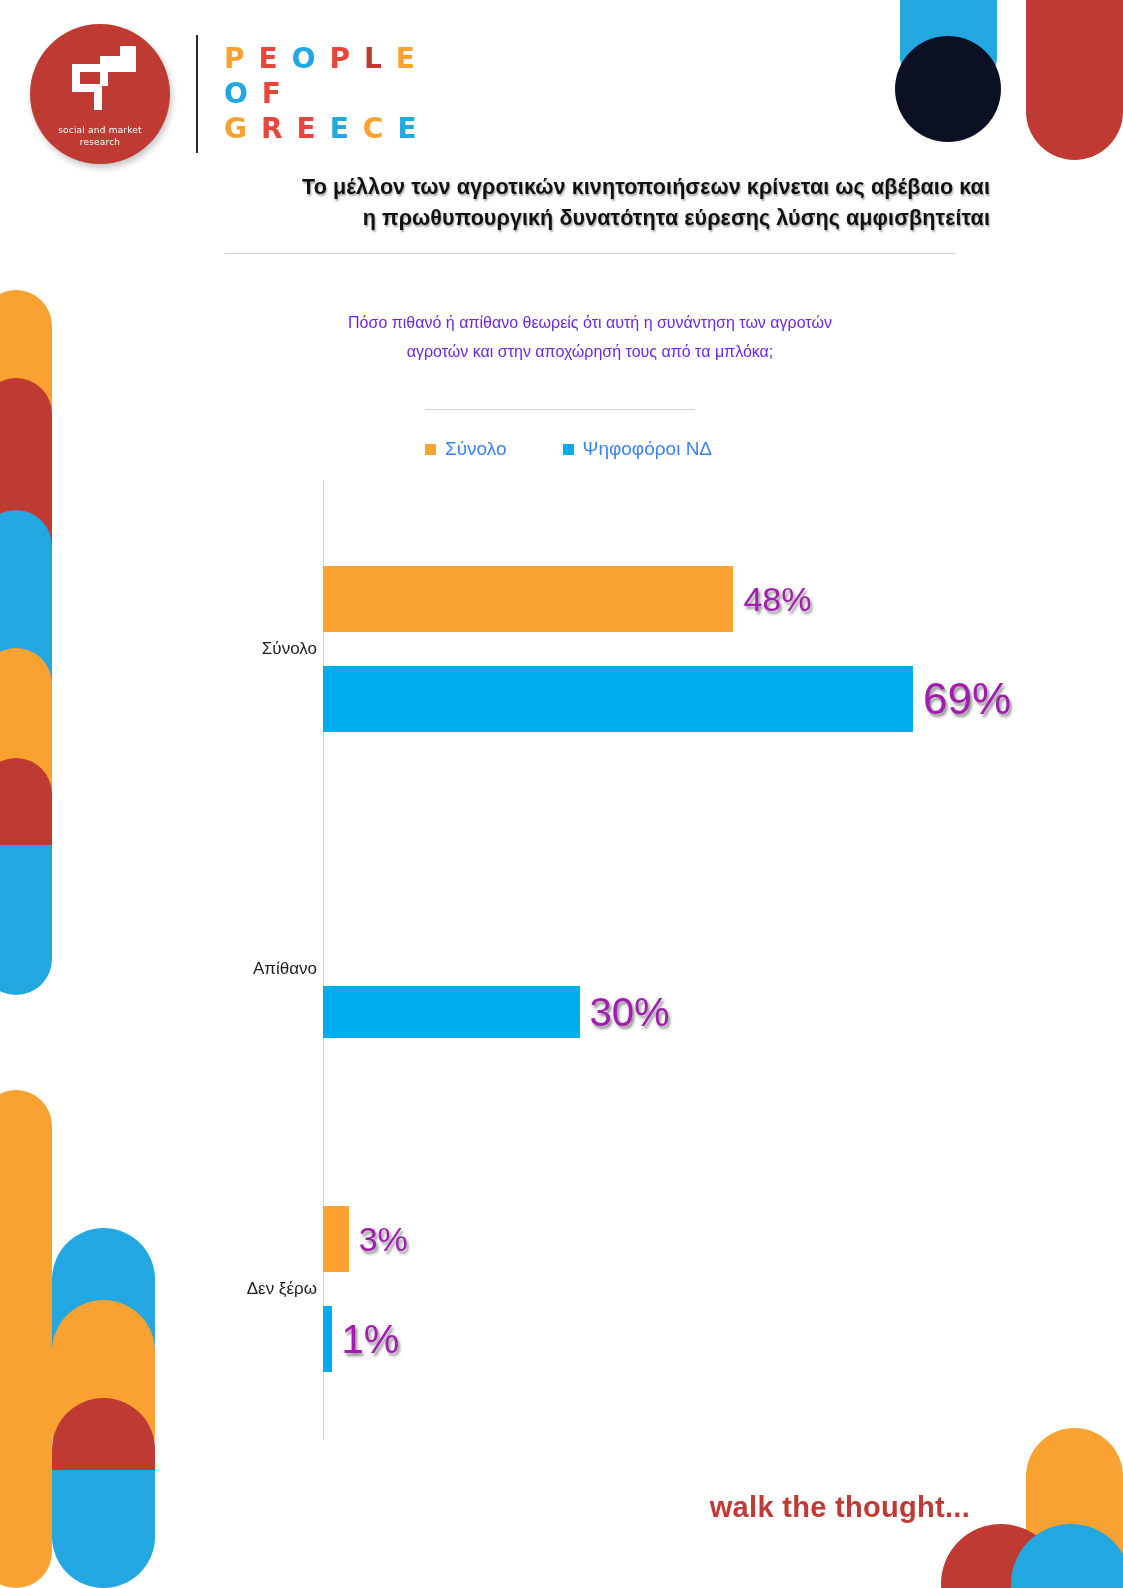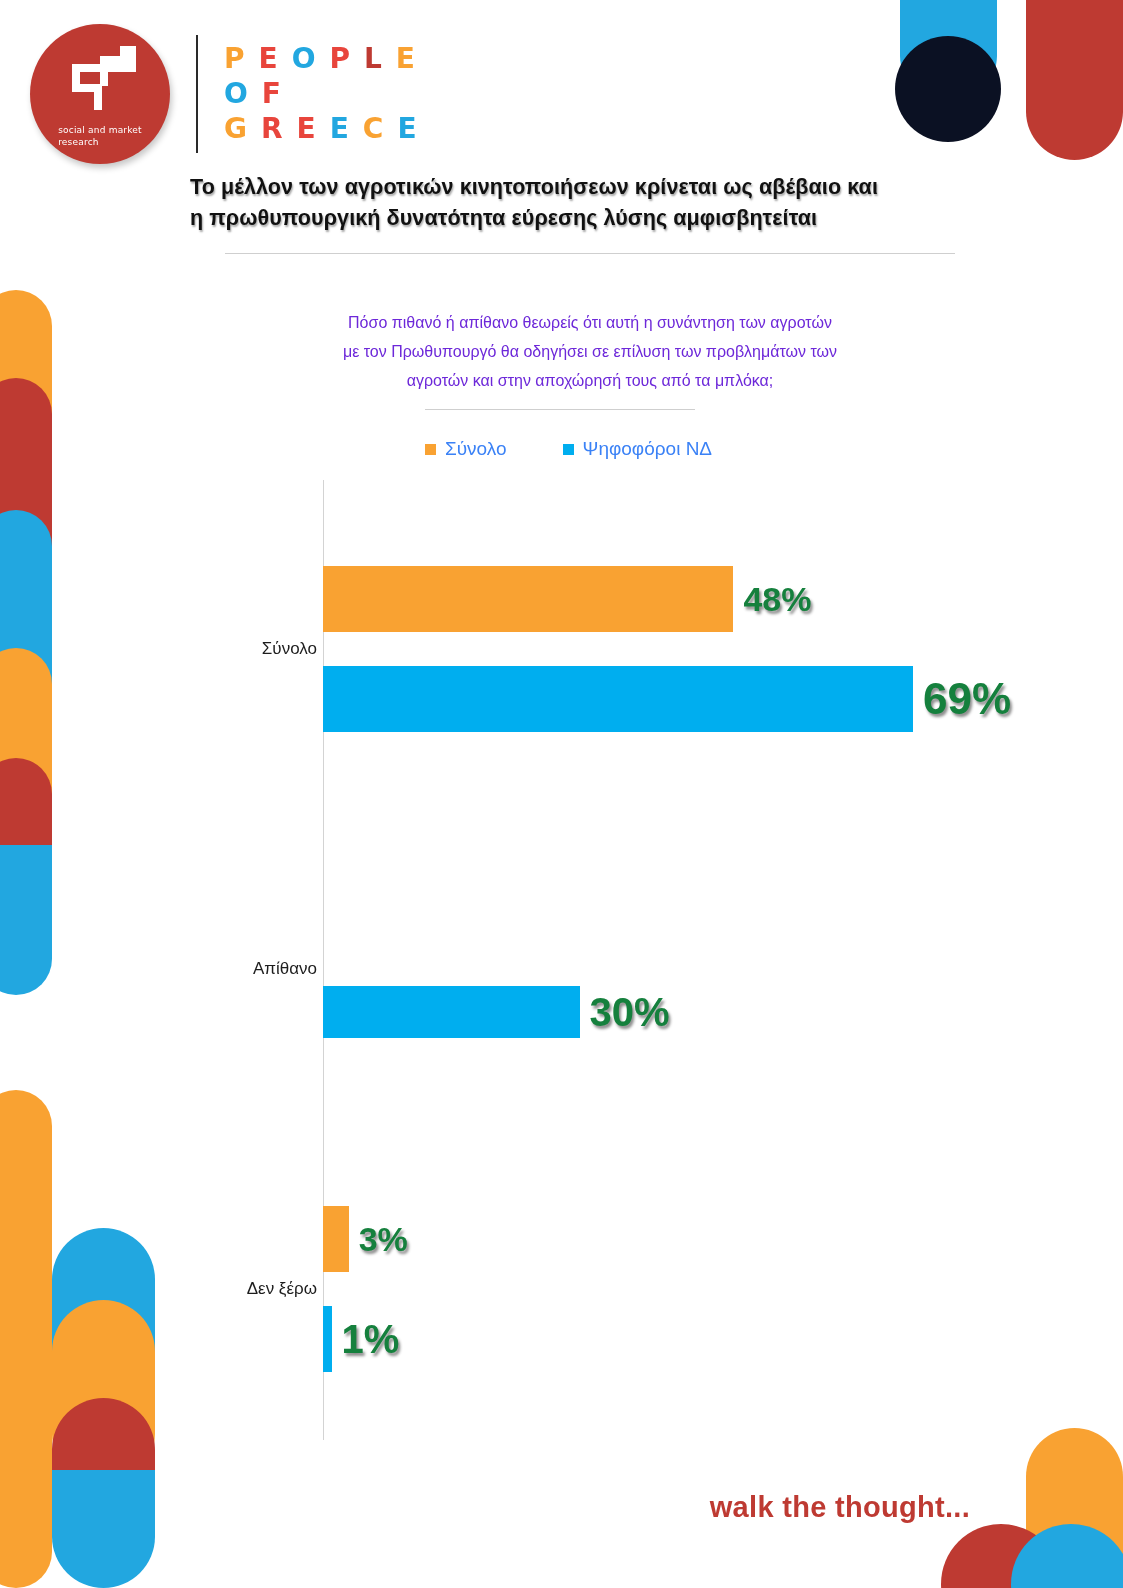--- a/index.html
+++ b/index.html
@@ -55,34 +55,34 @@
   .logo-circle {
     width:140px; height:140px; border-radius:50%;
     background:#BE3A32; position:relative;
     display:flex; flex-direction:column; align-items:center; justify-content:flex-end;
     padding-bottom:16px;
     box-shadow:2px 4px 6px rgba(0,0,0,.22);
   }
   .logo-mark { position:absolute; left:26px; top:22px; width:88px; height:64px; }
   .logo-sub {
     position:relative; z-index:2; color:#fff; font-size:9px; line-height:12px;
-    text-align:left; letter-spacing:.2px; font-family:"DejaVu Sans", sans-serif;
+    text-align:center; letter-spacing:.2px; font-family:"DejaVu Sans", sans-serif;
   }
   .logo-divider { width:2px; height:118px; background:#2a2a2a; }
   .wordmark { display:flex; flex-direction:column; gap:7px; }
   .wm-line { display:flex; gap:13px; }
   .wm-line span {
     font-size:28px; font-weight:700; letter-spacing:1px;
     font-family:"DejaVu Sans", sans-serif; line-height:1;
   }
 
   
   .title {
     position:absolute; left:190px; top:172px; width:800px;
-    text-align:left; font-size:21.5px; font-weight:700; line-height:31px;
+    text-align:right; font-size:21.5px; font-weight:700; line-height:31px;
     color:#111; letter-spacing:.1px;
     text-shadow:1px 2px 2px rgba(0,0,0,.35);
   }
   .title-rule {
     position:absolute; left:225px; top:253px; width:730px; height:1px; background:#cfcfcf;
   }
   .question {
     position:absolute; left:190px; top:308px; width:800px;
     text-align:center; font-size:16px; line-height:29px; color:#6d28d9;
   }
@@ -109,21 +109,21 @@
   .plot { position:absolute; left:0; top:0; width:860px; height:960px; }
 
   .group { position:absolute; left:0; width:860px; }
   .cat-label {
     position:absolute; right:calc(100% - 112px); width:160px; text-align:right;
     font-size:17px; color:#1d1d1d; white-space:nowrap;
   }
   .bar-row { position:absolute; left:118px; display:flex; align-items:center; }
   .bar { height:100%; }
   .bar-value {
-    margin-left:10px; font-weight:700; color:#15803d; line-height:1;
+    margin-left:10px; font-weight:400; color:#a21caf; line-height:1;
     text-shadow:2px 3px 3px rgba(0,0,0,.45);
     white-space:nowrap;
   }
 
   
   .tagline {
     position:absolute; right:153px; bottom:64px;
     font-size:29px; font-weight:700; color:#BE3A32; letter-spacing:.3px;
   }
 </style>
@@ -195,21 +195,20 @@
 </div>
 
 <div class="title">
   <div>Το μέλλον των αγροτικών κινητοποιήσεων κρίνεται ως αβέβαιο και</div>
   <div>η πρωθυπουργική δυνατότητα εύρεσης λύσης αμφισβητείται</div>
 </div>
 <div class="title-rule"></div>
 
 <div class="question">
   <div>Πόσο πιθανό ή απίθανο θεωρείς ότι αυτή η συνάντηση των αγροτών</div>
-  <div>με τον Πρωθυπουργό θα οδηγήσει σε επίλυση των προβλημάτων των</div>
   <div>αγροτών και στην αποχώρησή τους από τα μπλόκα;</div>
 </div>
 <div class="question-rule"></div>
 
 <div class="legend" id="legend">
     <div class="legend-item">
       <span class="legend-swatch" style="background: rgb(249, 162, 50);"></span>
       <span class="legend-label">Σύνολο</span>
     </div>
     <div class="legend-item">

